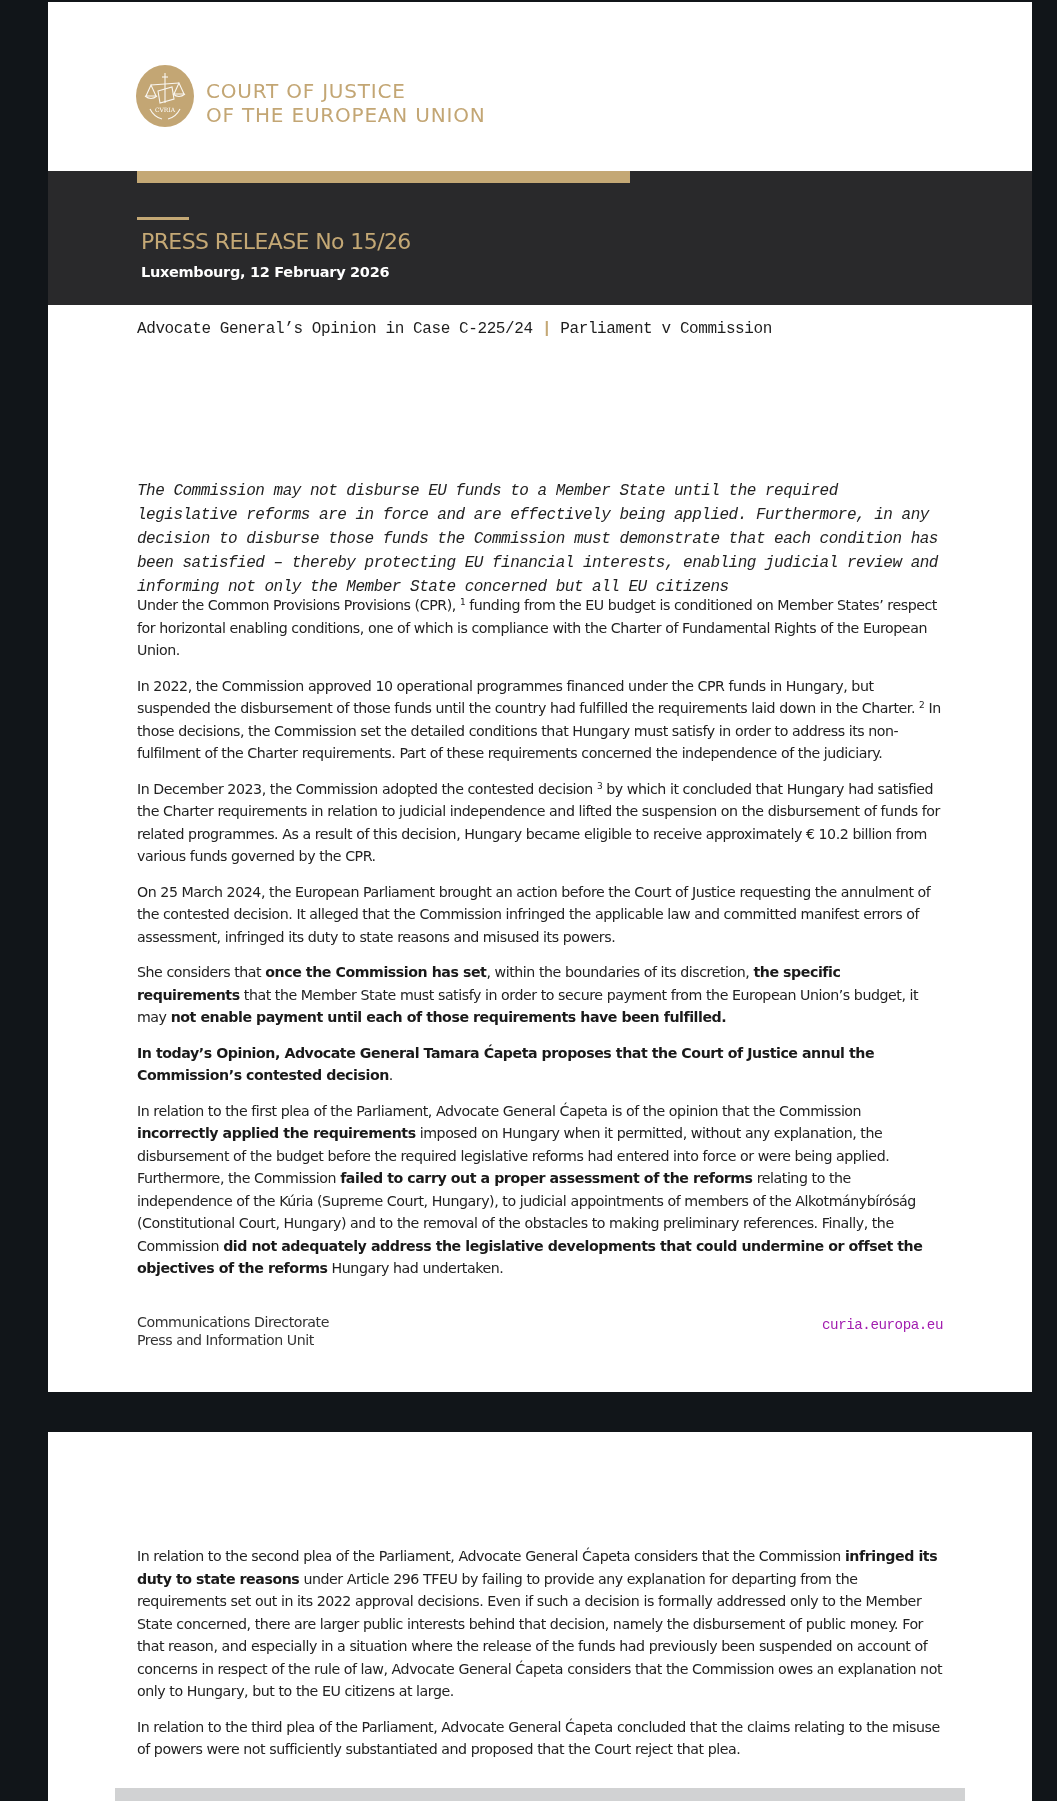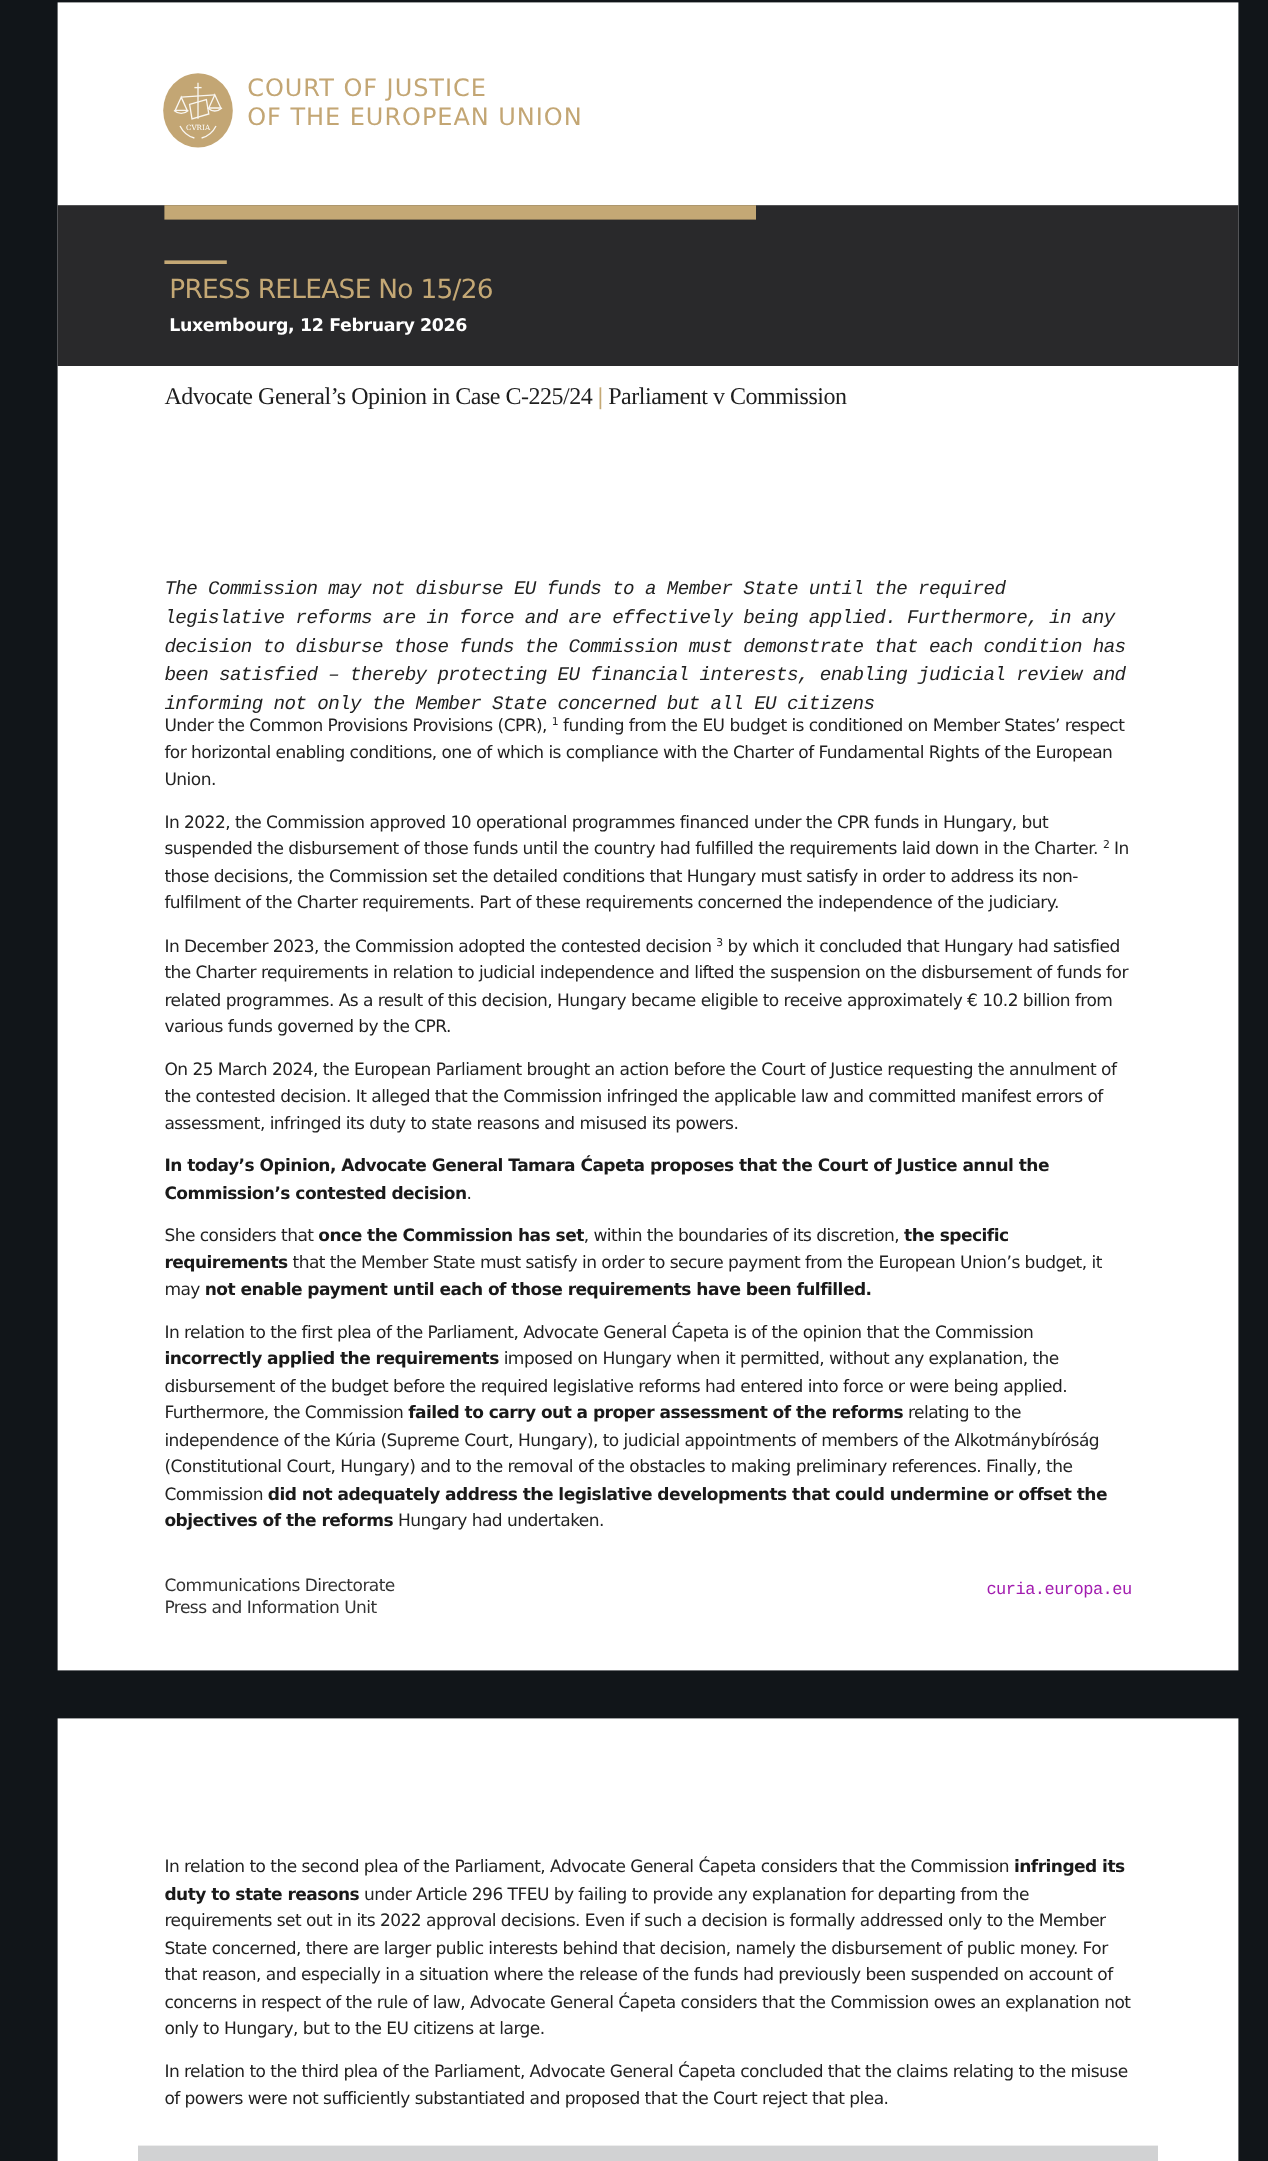--- a/index.html
+++ b/index.html
@@ -8,34 +8,34 @@
       background: #111519;
       font-family: "Liberation Sans", "DejaVu Sans", sans-serif;
       position: relative;
     }
     .page {
       position: absolute; left: 48px; width: 984px; background: #ffffff;
     }
     #page1 { top: 2px; height: 1390px; }
     #page2 { top: 1432px; height: 369px; }
 
-    .logo { position: absolute; left: 88px; top: 59px; height: 66px; display: flex; align-items: flex-start; }
+    .logo { position: absolute; left: 88px; top: 59px; height: 66px; display: flex; align-items: flex-end; }
     .logo-emblem { width: 58px; height: 62px; border-radius: 50%; background: #c3a674; position: relative; }
     .logo-emblem svg { position: absolute; left: 0; top: 0; }
     .logo-text { margin-left: 12px; color: #c3a674; font-size: 20px; letter-spacing: 0.8px; line-height: 24px; font-family: "DejaVu Sans", sans-serif; font-weight: normal; }
     .logo-text div { white-space: nowrap; }
 
     .banner { position: absolute; left: 0; top: 169px; width: 984px; height: 134px; background: #29292b; }
     .gold-bar { position: absolute; left: 89px; top: 0; width: 493px; height: 12px; background: #c4a875; }
     .gold-rule { position: absolute; left: 89px; top: 46px; width: 52px; height: 3px; background: #c4a875; }
     .press-title { position: absolute; left: 93px; top: 58px; color: #c4a875; font-weight: normal; font-size: 22px; font-family: "DejaVu Sans", sans-serif; letter-spacing: -0.6px; white-space: nowrap; }
     .press-date { position: absolute; left: 93px; top: 93px; color: #ffffff; font-weight: bold; font-size: 14.5px; font-family: "DejaVu Sans", sans-serif; letter-spacing: -0.3px; white-space: nowrap; }
 
     .content { position: absolute; left: 89px; width: 808px; color: #1e1e1e; }
-    .case-line { top: 318px; font-size: 20px; font-family: Liberation Serif, serif; letter-spacing: -0.4px; white-space: nowrap; }
+    .case-line { top: 318px; font-size: 16px; font-family: Liberation Mono, monospace; letter-spacing: -0.4px; white-space: nowrap; }
     .case-line .sep { color: #c4a875; font-weight: bold; }
     .headline { top: 364px; font-size: 20.5px; font-weight: bold; line-height: 32px; font-family: "DejaVu Sans", sans-serif; letter-spacing: -0.6px; color: #1a1a1a; }
     .lead { top: 477px; font-size: 16px; font-style: italic; line-height: 24px; font-family: Liberation Mono, monospace; letter-spacing: -0.5px; color: #222; }
     .body-text { font-size: 14.2px; line-height: 22.5px; font-family: "DejaVu Sans", sans-serif; letter-spacing: -0.45px; color: #222; }
     .body-text p { margin: 0 0 13px 0; }
     .body-text b { font-weight: bold; color: #1a1a1a; }
     .body-text sup { font-size: 9px; vertical-align: 5px; line-height: 0; }
     #p1body { top: 592px; }
 
     .footer-left { position: absolute; left: 89px; top: 1296px; font-size: 14.2px; line-height: 18px; font-family: "DejaVu Sans", sans-serif; letter-spacing: -0.45px; color: #333; margin-top: 15px; }
@@ -86,22 +86,22 @@
   </div>
 
 
   <div class="content lead">The Commission may not disburse EU funds to a Member State until the required legislative reforms are in force and are effectively being applied. Furthermore, in any decision to disburse those funds the Commission must demonstrate that each condition has been satisfied – thereby protecting EU financial interests, enabling judicial review and informing not only the Member State concerned but all EU citizens</div>
 
   <div class="content body-text" id="p1body">
     <p><span>Under the Common Provisions Provisions (CPR),</span> <sup>1</sup><span> funding from the EU budget is conditioned on Member States’ respect for horizontal enabling conditions, one of which is compliance with the Charter of Fundamental Rights of the European Union.</span></p>
     <p><span>In 2022, the Commission approved 10 operational programmes financed under the CPR funds in Hungary, but suspended the disbursement of those funds until the country had fulfilled the requirements laid down in the Charter.</span> <sup>2</sup><span> In those decisions, the Commission set the detailed conditions that Hungary must satisfy in order to address its non-fulfilment of the Charter requirements. Part of these requirements concerned the independence of the judiciary.</span></p>
     <p><span>In December 2023, the Commission adopted the contested decision</span> <sup>3</sup><span> by which it concluded that Hungary had satisfied the Charter requirements in relation to judicial independence and lifted the suspension on the disbursement of funds for related programmes. As a result of this decision, Hungary became eligible to receive approximately € 10.2 billion from various funds governed by the CPR.</span></p>
     <p>On 25 March 2024, the European Parliament brought an action before the Court of Justice requesting the annulment of the contested decision. It alleged that the Commission infringed the applicable law and committed manifest errors of assessment, infringed its duty to state reasons and misused its powers.</p>
+    <p><span>She considers that </span><b>once the Commission has set</b><span>, within the boundaries of its discretion, </span><b>the specific requirements</b><span> that the Member State must satisfy in order to secure payment from the European Union’s budget, it may </span><b>not enable payment until each of those requirements have been fulfilled.</b></p>
     <p><b>In today’s Opinion, Advocate General Tamara Ćapeta proposes that the Court of Justice annul the Commission’s contested decision</b><span>.</span></p>
-    <p><span>She considers that </span><b>once the Commission has set</b><span>, within the boundaries of its discretion, </span><b>the specific requirements</b><span> that the Member State must satisfy in order to secure payment from the European Union’s budget, it may </span><b>not enable payment until each of those requirements have been fulfilled.</b></p>
     <p><span>In relation to the first plea of the Parliament, Advocate General Ćapeta is of the opinion that the Commission </span><b>incorrectly applied the requirements</b><span> imposed on Hungary when it permitted, without any explanation, the disbursement of the budget before the required legislative reforms had entered into force or were being applied. Furthermore, the Commission </span><b>failed to carry out a proper assessment of the reforms</b><span> relating to the independence of the Kúria (Supreme Court, Hungary), to judicial appointments of members of the Alkotmánybíróság (Constitutional Court, Hungary) and to the removal of the obstacles to making preliminary references. Finally, the Commission </span><b>did not adequately address the legislative developments that could undermine or offset the objectives of the reforms</b><span> Hungary had undertaken.</span></p>
   </div>
 
   <div class="footer-left">
     <div>Communications Directorate</div>
     <div>Press and Information Unit</div>
   </div>
   <div class="footer-right">curia.europa.eu</div>
 </div>
 

